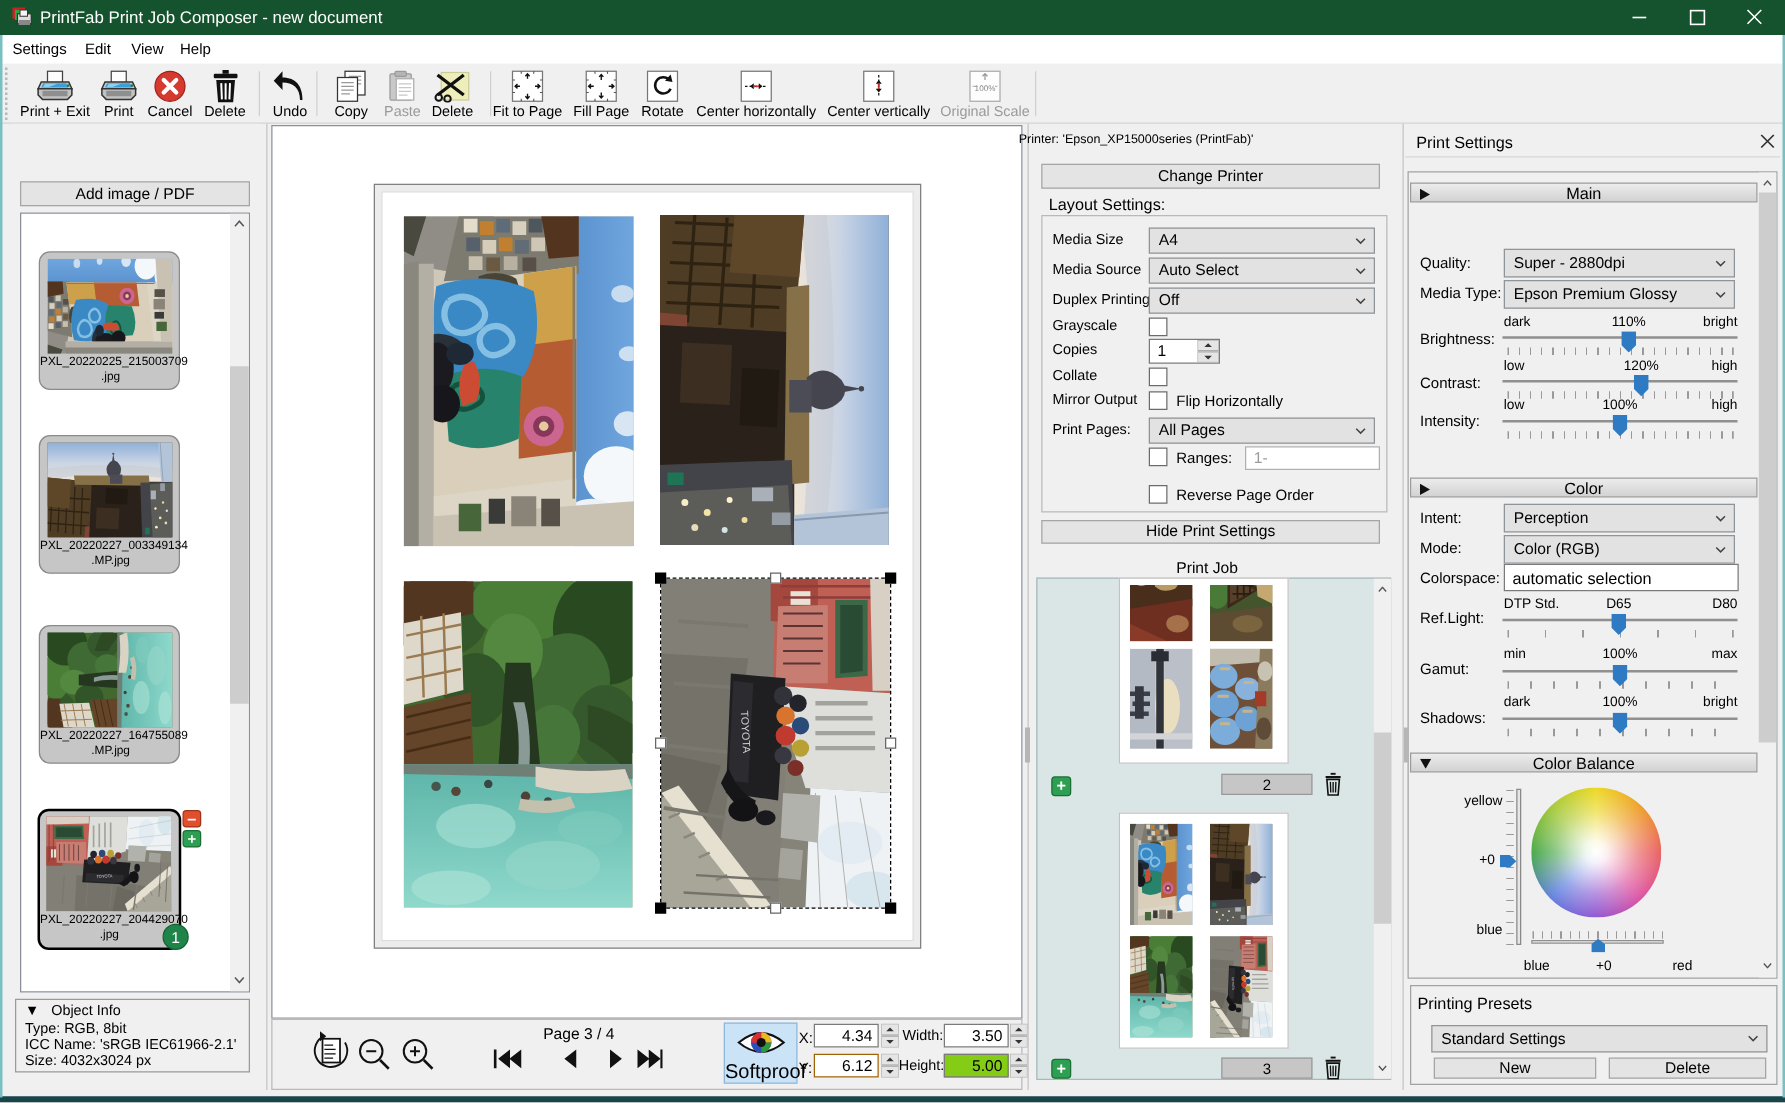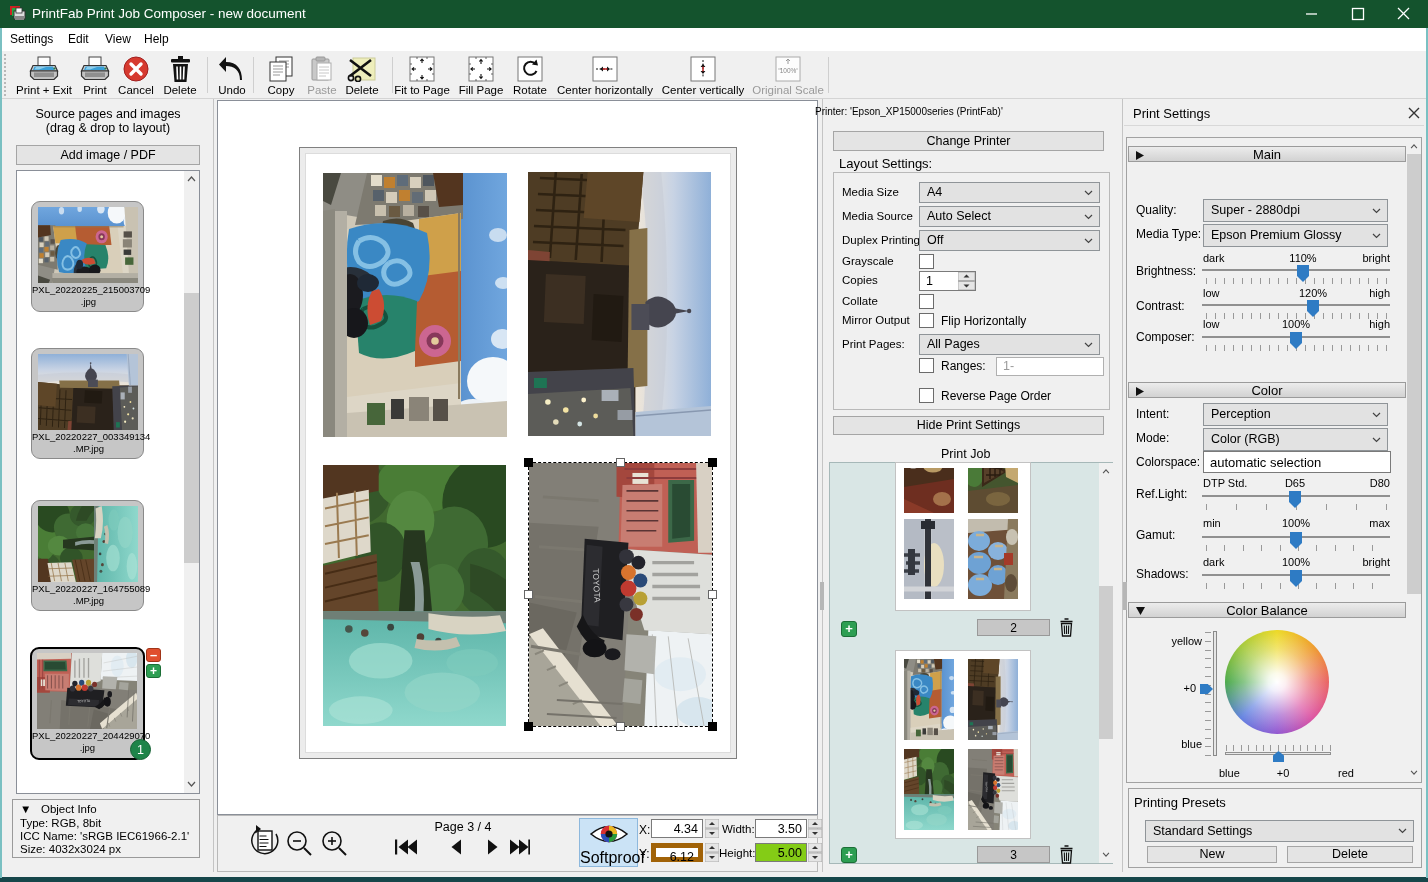--- a/index.html
+++ b/index.html
@@ -416,21 +416,20 @@
   <path d="M8 16 h8 M6 38 h9 M8 60 h8 M27 27 h8 M26 50 h8" stroke="#c8b48a" stroke-width="2.5"></path>
   <path d="M40 0 L50 0 L50 80 L36 80 Z" fill="#8a7a5e"></path>
   <rect x="36" y="34" width="9" height="12" fill="#a43a28"></rect>
   <ellipse cx="44" cy="18" rx="6" ry="8" fill="#c8c2b2"></ellipse>
   <ellipse cx="43" cy="64" rx="6" ry="9" fill="#5e4c38"></ellipse>
 </g>
 </defs>
 </svg>
 
 <div class="abs" style="left:8px;top:99px;width:200px;height:773px;background:#f0f0f0">
-  <div class="abs" style="left:0;top:8px;width:200px;text-align:center;font-size:12.5px">Source pages and images<br>(drag &amp; drop to layout)</div>
   <div class="btn" style="left:8px;top:46px;width:184px;height:20px;line-height:18px">Add image / PDF</div>
   <div class="abs" style="left:8px;top:71px;width:184px;height:624px;background:#fff;border:1px solid #8a8f98"></div>
 
   <div class="abs" style="left:176px;top:72px;width:15px;height:622px;background:#f0f0f0">
     <svg class="abs" style="left:3px;top:5px" width="9" height="6" viewBox="0 0 9 6">
         <path d="M1 5 L4.5 1 L8 5" fill="none" stroke="#555" stroke-width="1.2"></path>
       </svg>
     <div class="abs" style="left:0;top:122px;width:15px;height:270px;background:#cdcdcd"></div>
     <svg class="abs" style="left:3px;top:610px" width="9" height="6" viewBox="0 0 9 6">
         <path d="M1 1 L4.5 5 L8 1" fill="none" stroke="#555" stroke-width="1.2"></path>
@@ -542,21 +541,21 @@
   </div>
   <div class="abs" style="left:421px;top:7px;font-size:12px">X:</div>
   <div class="abs" style="left:433px;top:3px;width:52px;height:19px;background:#fff;border:1px solid #7a7a7a;font-size:12.5px;text-align:right;padding:2px 4px 0 0">4.34</div>
   <div class="abs" style="left:487px;top:3px;width:14px;height:19px"><svg width="14" height="19" viewBox="0 0 14 19">
         <rect x="0" y="0" width="14" height="9" fill="#e5e5e5" stroke="#adadad" stroke-width="1"></rect>
         <rect x="0" y="10" width="14" height="9" fill="#e5e5e5" stroke="#adadad" stroke-width="1"></rect>
         <path d="M4 6 L7 3 L10 6 Z" fill="#333"></path>
         <path d="M4 13 L7 16 L10 13 Z" fill="#333"></path>
       </svg></div>
   <div class="abs" style="left:421px;top:31px;font-size:12px">Y:</div>
-  <div class="abs" style="left:433px;top:27px;width:52px;height:19px;background:#fff;border:5px solid #a16207;font-size:12.5px;text-align:right;padding:2px 4px 0 0">6.12</div>
+  <div class="abs" style="left:433px;top:27px;width:52px;height:19px;background:#fff;border:1px solid #a16207;font-size:12.5px;text-align:right;padding:2px 4px 0 0">6.12</div>
   <div class="abs" style="left:487px;top:27px;width:14px;height:19px"><svg width="14" height="19" viewBox="0 0 14 19">
         <rect x="0" y="0" width="14" height="9" fill="#e5e5e5" stroke="#adadad" stroke-width="1"></rect>
         <rect x="0" y="10" width="14" height="9" fill="#e5e5e5" stroke="#adadad" stroke-width="1"></rect>
         <path d="M4 6 L7 3 L10 6 Z" fill="#333"></path>
         <path d="M4 13 L7 16 L10 13 Z" fill="#333"></path>
       </svg></div>
   <div class="abs" style="left:504px;top:7px;font-size:11.5px">Width:</div>
   <div class="abs" style="left:537px;top:3px;width:52px;height:19px;background:#fff;border:1px solid #7a7a7a;font-size:12.5px;text-align:right;padding:2px 4px 0 0">3.50</div>
   <div class="abs" style="left:590px;top:3px;width:14px;height:19px"><svg width="14" height="19" viewBox="0 0 14 19">
         <rect x="0" y="0" width="14" height="9" fill="#e5e5e5" stroke="#adadad" stroke-width="1"></rect>
@@ -734,21 +733,21 @@
 <div class="abs" style="left:1283px;top:287px;width:60px;text-align:center;font-size:11px">120%</div>
 <div class="abs" style="left:1340px;top:287px;width:50px;text-align:right;font-size:11px">high</div>
 <div class="abs" style="left:1136px;top:299px">Contrast:</div>
 <div class="track" style="left:1202px;top:304px;width:188px"></div>
 <div class="abs" style="left:1206px;top:313px;width:181px;height:6px;background:repeating-linear-gradient(90deg,#999 0,#999 1px,transparent 1px,transparent 9px)"></div>
 <div class="sthumb" style="left:1307px;top:300px"></div>
 
 <div class="abs" style="left:1203px;top:318px;font-size:11px">low</div>
 <div class="abs" style="left:1266px;top:318px;width:60px;text-align:center;font-size:11px">100%</div>
 <div class="abs" style="left:1340px;top:318px;width:50px;text-align:right;font-size:11px">high</div>
-<div class="abs" style="left:1136px;top:330px">Composer:</div>
+<div class="abs" style="left:1136px;top:330px">Intensity:</div>
 <div class="track" style="left:1202px;top:336px;width:188px"></div>
 <div class="abs" style="left:1206px;top:345px;width:181px;height:6px;background:repeating-linear-gradient(90deg,#999 0,#999 1px,transparent 1px,transparent 9px)"></div>
 <div class="sthumb" style="left:1290px;top:332px"></div>
 <div class="shead" style="top:382px"><svg class="abs" style="left:7px;top:4px" width="8" height="9" viewBox="0 0 8 9">
       <path d="M0 0 L8 4.5 L0 9 Z" fill="#111"></path>
     </svg>Color</div>
 <div class="abs" style="left:1136px;top:407px">Intent:</div>
 <div class="combo" style="left:1203px;top:403px;width:185px;height:23px">
     <span class="tx" style="top:3px">Perception</span>
     <svg width="9" height="6" viewBox="0 0 9 6">

